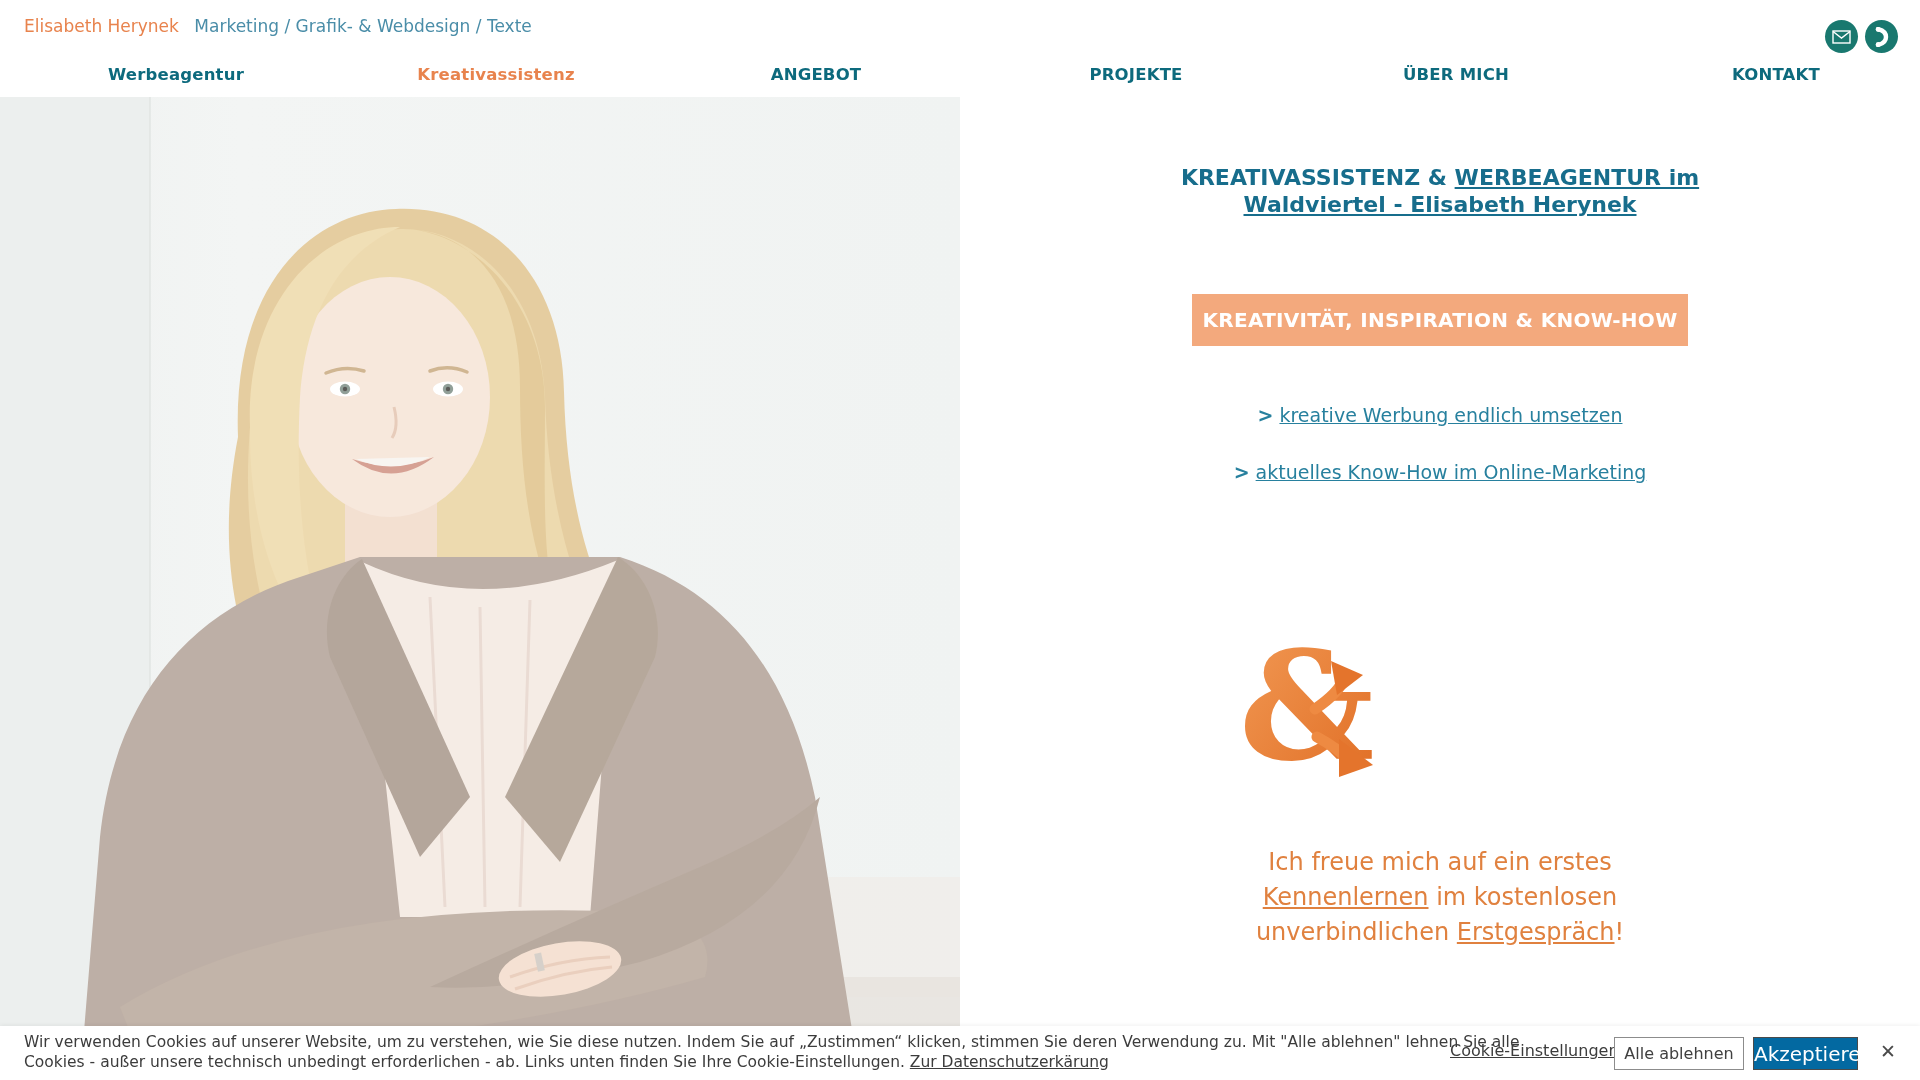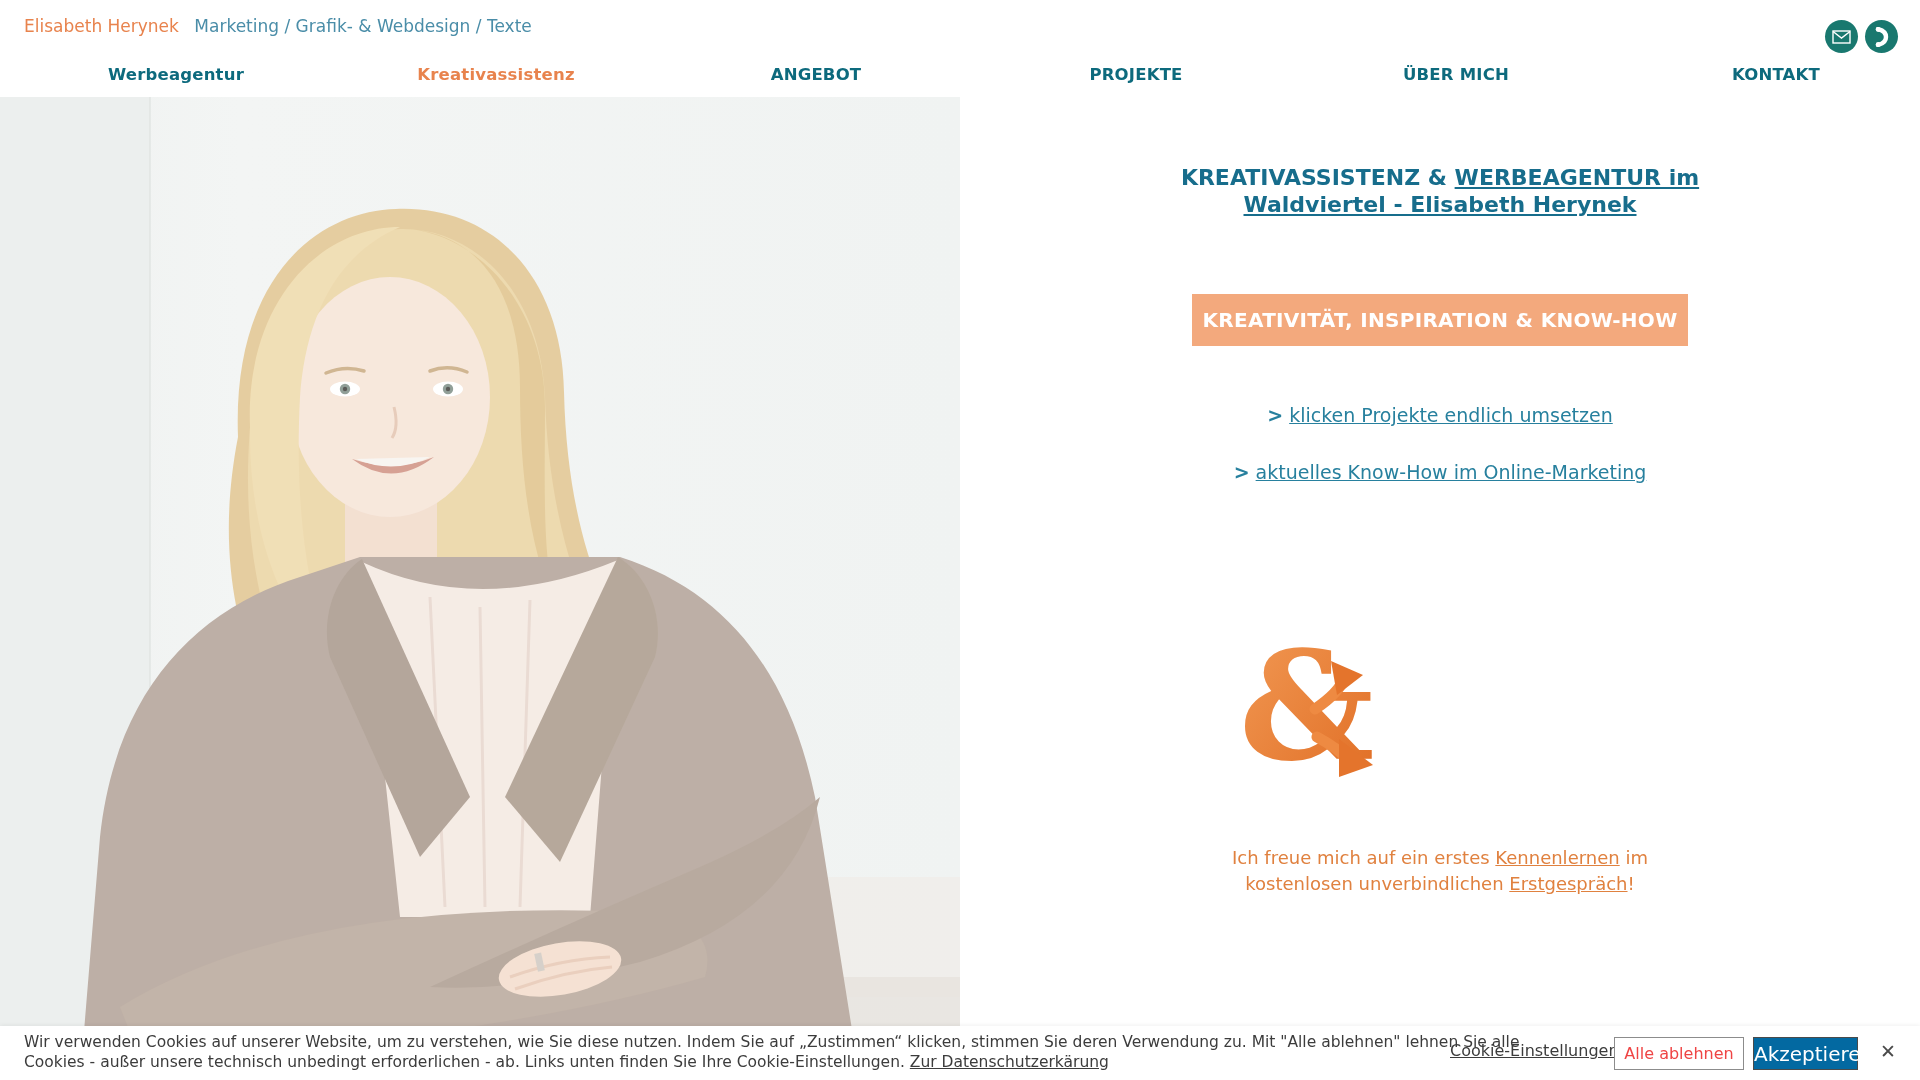--- a/index.html
+++ b/index.html
@@ -63,41 +63,41 @@
   
   .logo { position:absolute; left:283px; top:530px; width:420px; height:160px; }
   .logo .amp { position:absolute; left:0; top:0; }
   .logo .words { position:absolute; left:143px; top:88px; white-space:nowrap; }
   .logo .w1 { font-size:21px; color:#8f8f8f; letter-spacing:.5px; }
   .logo .w2 { font-size:28px; color:#e8773a; margin-left:8px; }
   .logo .w3 { font-size:28px; color:#2c6f72; font-family:"DejaVu Serif","Liberation Serif",serif; font-style:italic; margin-left:8px; }
 
   .closing {
     position:absolute; left:245px; top:748px; width:470px; text-align:center;
-    font-size:18px; line-height:1.45; color:#e0813f;
+    font-size:24px; line-height:1.45; color:#e0813f;
   }
   .closing a { color:#e0813f; text-decoration:underline; cursor:pointer; }
 
   
   .cookie {
     position:absolute; left:0; bottom:0; width:1920px; height:54px; background:#ffffff;
     box-shadow:0 -1px 4px rgba(0,0,0,.06);
   }
   .cookie-text {
     position:absolute; left:24px; top:7px; color:#3c3c3c; font-size:15.5px; line-height:1.28;
     white-space:nowrap;
   }
   .cookie-text a { color:#3c3c3c; text-decoration:underline; cursor:pointer; }
   .cookie-settings {
     position:absolute; left:1450px; top:15px; font-size:16px; color:#3c3c3c;
     text-decoration:underline; cursor:pointer;
   }
   .btn-decline {
     position:absolute; left:1614px; top:11px; width:130px; height:33px;
-    background:#ffffff; border:1px solid #8c8c8c; color:#ef4444; font-size:16px;
+    background:#ffffff; border:1px solid #8c8c8c; color:#404040; font-size:16px;
     font-family:inherit; cursor:pointer;
   }
   .btn-accept {
     position:absolute; left:1753px; top:11px; width:105px; height:33px;
     background:#0369a1; border:1px solid #4a4a4a; color:#ffffff; font-size:20px;
     font-family:inherit; cursor:pointer;
   }
   .cookie-close {
     position:absolute; left:1880px; top:14px; font-size:19px; color:#4a4a4a; cursor:pointer;
   }
@@ -215,21 +215,21 @@
   <h1 class="headline">
     <span>KREATIVASSISTENZ &amp; </span><a>WERBEAGENTUR im Waldviertel - Elisabeth Herynek</a>
   </h1>
 
   <div class="highlight-wrap">
     <span class="highlight">KREATIVITÄT, INSPIRATION &amp; KNOW-HOW</span>
   </div>
 
   <div class="bullets">
     <div class="bullet">
-      <span class="pfx">&gt;</span><a>klicken Projekte endlich umsetzen</a>
+      <span class="pfx">&gt;</span><a>kreative Werbung endlich umsetzen</a>
     </div>
     <div class="bullet">
       <span class="pfx">&gt;</span><a>aktuelles Know-How im Online-Marketing</a>
     </div>
   </div>
 
   <div class="logo">
     <span class="amp">
       <svg width="145" height="160" viewBox="0 0 145 160">
         <defs>

